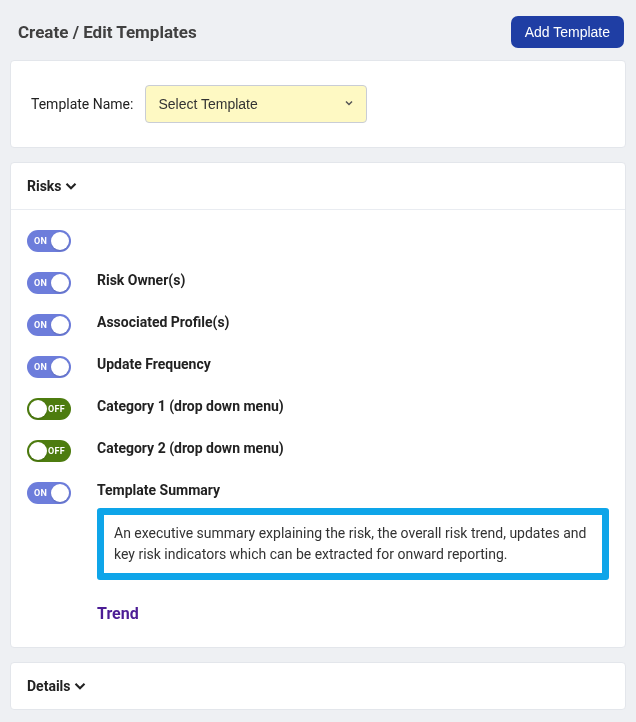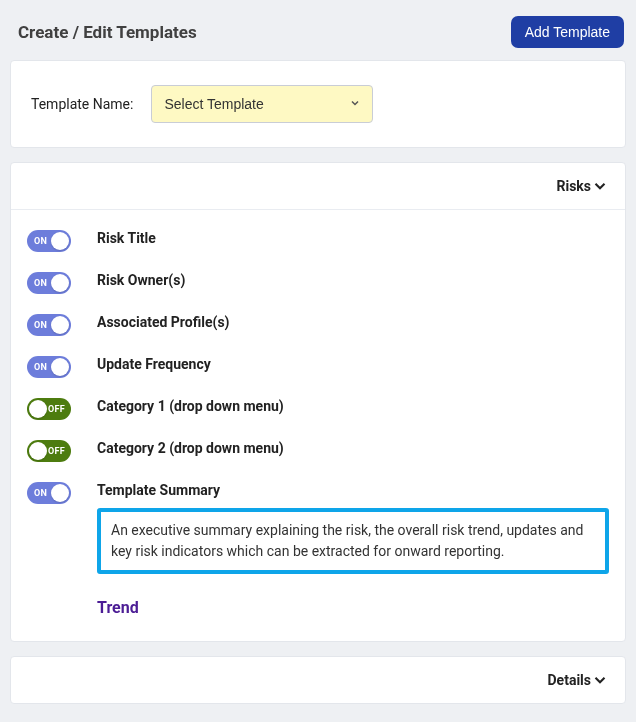--- a/index.html
+++ b/index.html
@@ -35,21 +35,21 @@
   .card {
     background: #fff;
     border: 1px solid #e3e6eb;
     border-radius: 4px;
     margin-bottom: 14px;
   }
   .template-name-row {
     display: flex;
     align-items: center;
     padding: 24px 20px;
-    gap: 18px;
+    gap: 12px;
   }
   .template-name-label {
     font-size: 14px;
     color: #222;
   }
   .select-wrap {
     position: relative;
     width: 222px;
   }
   .select-wrap select {
@@ -73,21 +73,21 @@
     pointer-events: none;
     color: #555;
   }
   .collapse-row {
     display: flex;
     justify-content: flex-end;
     padding: 0 2px 10px 0;
   }
   .section-header {
     display: flex;
-    justify-content: flex-end;
+    justify-content: flex-start;
     align-items: center;
     padding: 14px 16px;
     cursor: pointer;
   }
   .section-title {
     font-size: 14px;
     font-weight: 700;
     color: #222;
   }
   .section-body {
@@ -133,21 +133,21 @@
   .toggle.off .lbl { right: 6px; color: #fff; }
   .field-content { flex: 1; min-width: 0; }
   .field-label {
     font-size: 14px;
     font-weight: 700;
     color: #222;
   }
   .field-label.soft { font-weight: 700; }
   .desc-box {
     margin-top: 10px;
-    border: 4px solid #0ea5e9;
+    border: 7px solid #0ea5e9;
     border-radius: 3px;
     padding: 8px 10px;
     font-size: 14px;
     color: #333;
     line-height: 1.5;
     width: 100%;
     background: #fff;
   }
   .sublabel {
     margin-top: 24px;
@@ -193,23 +193,20 @@
           </svg>
       </span>
     </div>
     <div class="section-body">
 
       <div class="field-row">
         <div class="toggle on">
           <span class="lbl">ON</span>
           <div class="knob"></div>
         </div>
-        <div class="field-content">
-          <div class="field-label">Risk Title</div>
-        </div>
       </div>
 
       <div class="field-row">
         <div class="toggle on">
           <span class="lbl">ON</span>
           <div class="knob"></div>
         </div>
         <div class="field-content">
           <div class="field-label">Risk Owner(s)</div>
         </div>

